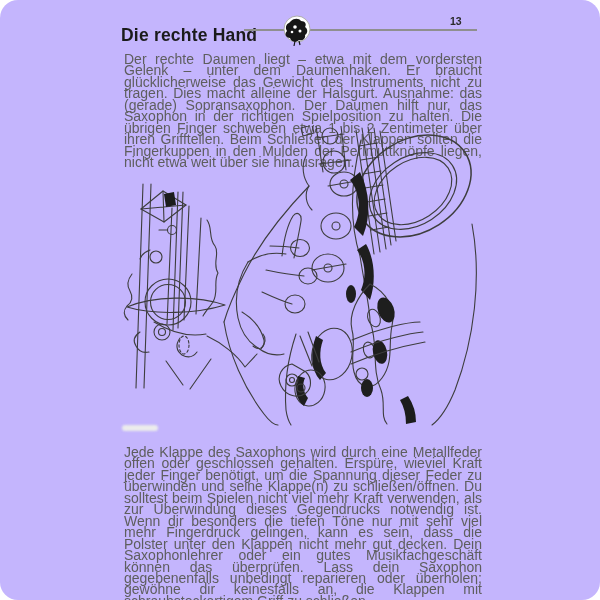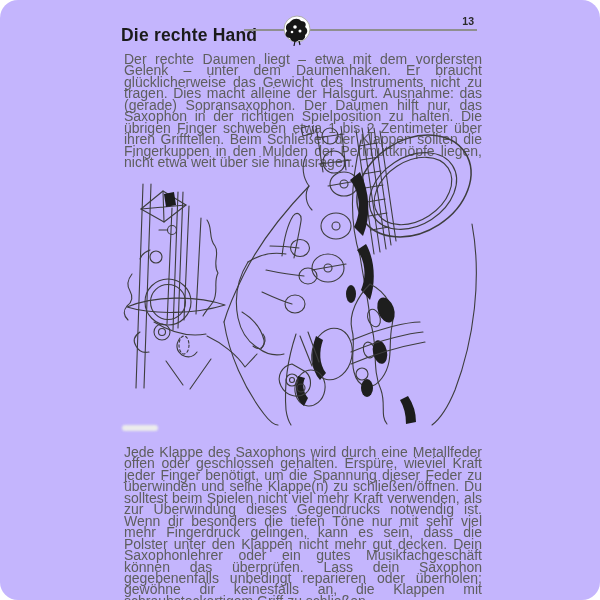--- a/index.html
+++ b/index.html
@@ -8,21 +8,21 @@
   .page{position:relative;width:600px;height:600px;background:#c4b5fd;border-radius:18px;}
 
   .h1{position:absolute;font-weight:bold;font-size:17.5px;letter-spacing:.2px;
       color:#1b1b1b;white-space:nowrap;}
   .title-main{left:121px;top:13px;}
   .title-sub{left:121px;top:436px;}
 
   .rule{position:absolute;left:244px;top:29px;width:233px;height:2px;background:#8f8f8f;}
   .emblem{position:absolute;left:281px;top:12px;width:32px;height:38px;}
 
-  .pagenum{position:absolute;left:450px;top:15px;width:24px;text-align:right;
+  .pagenum{position:absolute;left:450px;top:15px;width:24px;text-align:left;
            font-weight:bold;font-size:10.5px;color:#2a2a2a;}
 
   .body-par{position:absolute;left:120px;width:358px;margin:4px;
             font-size:14px;line-height:11.45px;letter-spacing:0;
             text-align:justify;color:#5e5e5e;}
   .p1{top:50px;}
   .p2{top:443px;}
 
   .illustration{position:absolute;left:120px;top:126px;width:357px;height:300px;}
 

